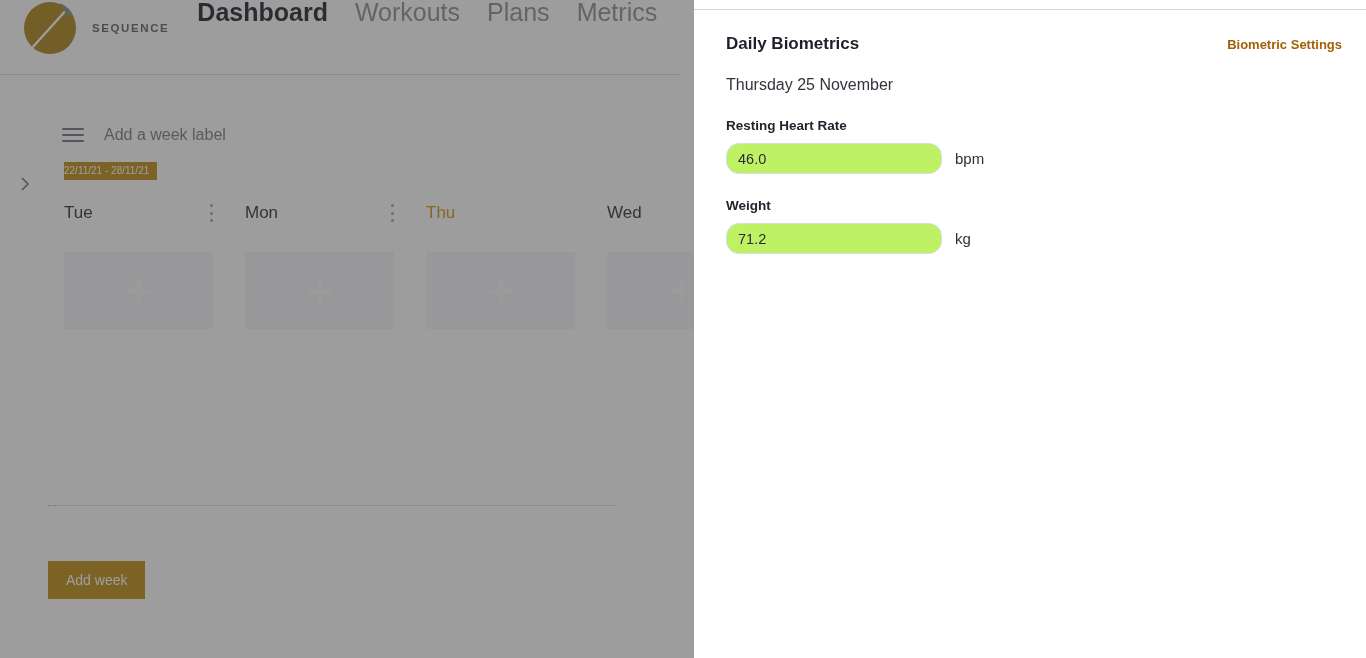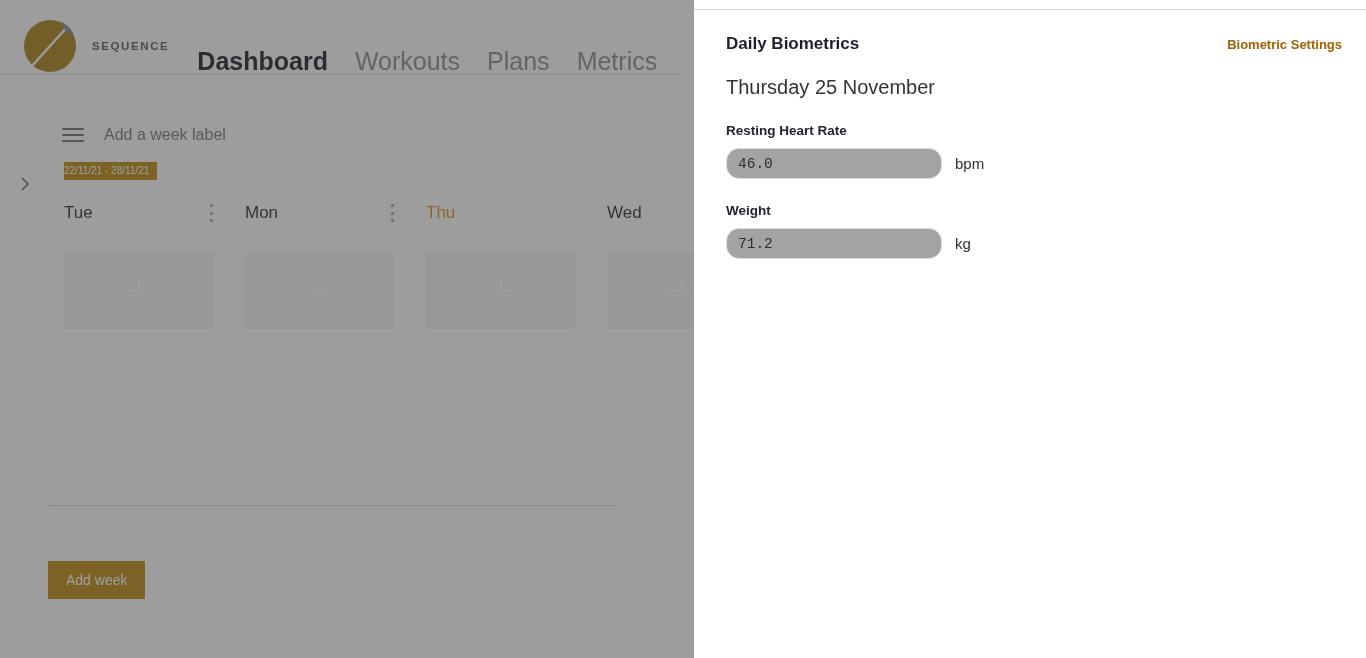--- a/index.html
+++ b/index.html
@@ -36,21 +36,21 @@
   
   .topnav {
     position: absolute;
     left: 0;
     top: 0;
     width: 680px;
     height: 75px;
     border-bottom: 1px solid #d9d9d9;
     box-sizing: border-box;
     display: flex;
-    align-items: flex-end;
+    align-items: flex-start;
   }
   .brand {
     display: flex;
     align-items: center;
     margin-left: 22px;
     gap: 14px;
   }
   .logo-mark {
     position: relative;
     width: 56px;
@@ -268,21 +268,21 @@
   .panel-settings-link {
     font-size: 13px;
     font-weight: bold;
     color: #a16207;
     text-decoration: none;
     cursor: pointer;
     white-space: nowrap;
   }
   .panel-date {
     margin-top: 22px;
-    font-size: 20px;
+    font-size: 16px;
     color: #33333d;
   }
   .field-group {
     margin-top: 24px;
   }
   .field-label {
     font-size: 13.5px;
     font-weight: bold;
     color: #24242e;
     display: block;
@@ -292,23 +292,23 @@
     align-items: center;
     margin-top: 10px;
     gap: 13px;
   }
   .field-input {
     width: 216px;
     height: 31px;
     box-sizing: border-box;
     border: 1px solid #d7dde3;
     border-radius: 13px;
-    background: #a3a3a3;
+    background: #bef264;
     padding: 0 11px;
-    font-family: Liberation Mono, monospace;
+    font-family: Liberation Sans, sans-serif;
     font-size: 14.5px;
     color: #2c2c36;
     outline: none;
   }
   .field-unit {
     font-size: 15px;
     color: #2f2f39;
   }
 </style>
 </head>

